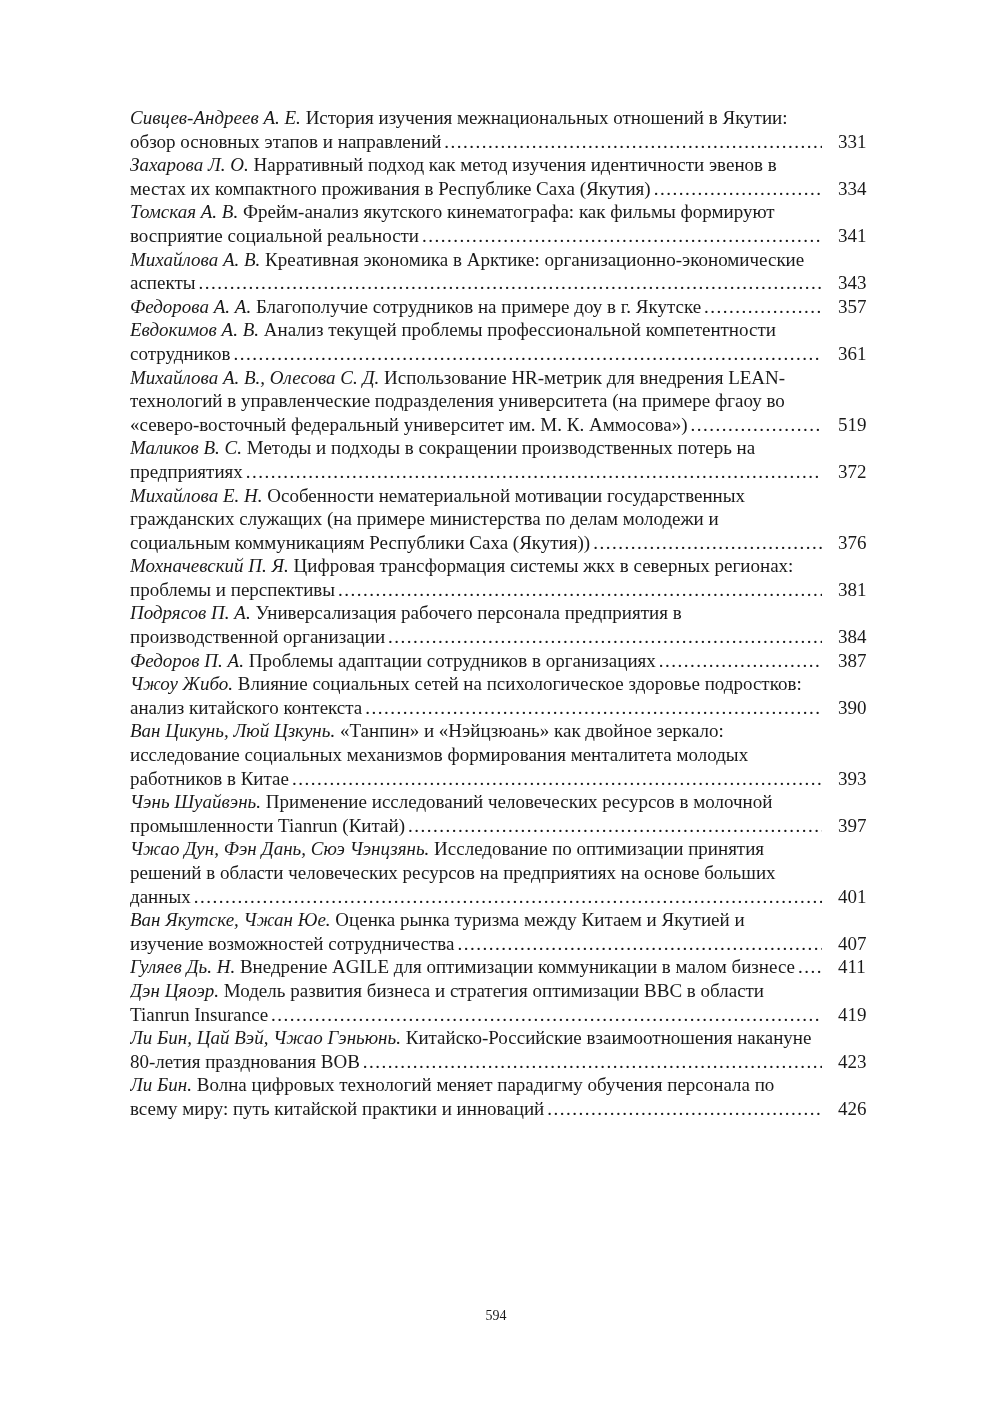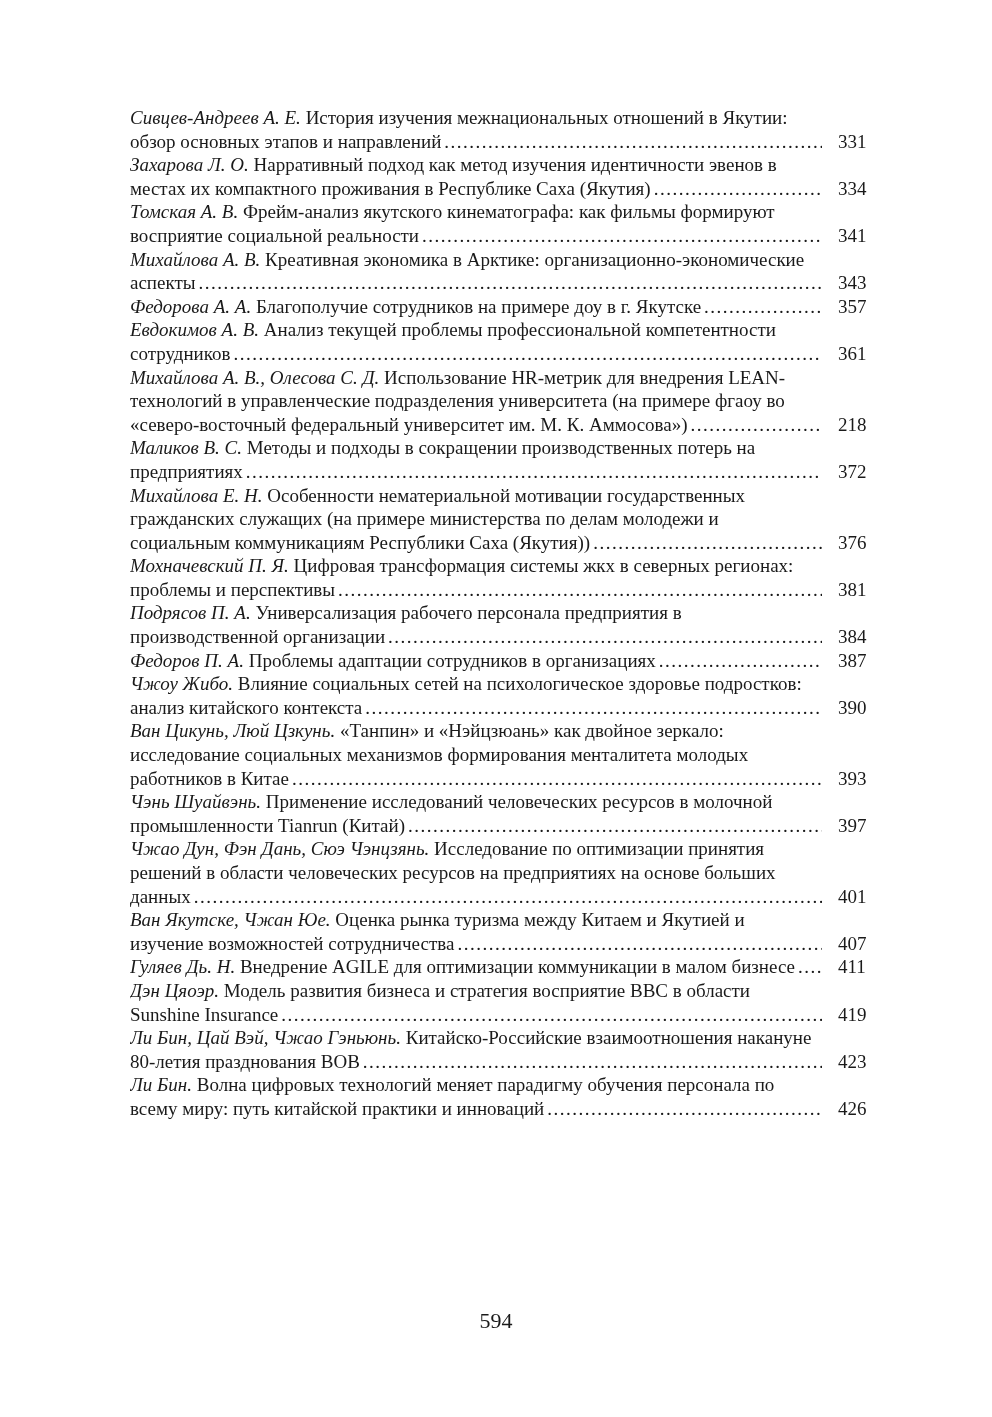--- a/index.html
+++ b/index.html
@@ -45,21 +45,21 @@
   .pagenum {
     text-align: left;
     min-width: 34px;
   }
   .footer {
     position: absolute;
     left: 0;
     right: 0;
     top: 1308px;
     text-align: center;
-    font-size: 22px;
+    font-size: 14px;
   }
 </style>
 </head>
 <body>
 
 <div class="page">
 
   <div class="toc">
 
       <div class="entry">
@@ -88,21 +88,21 @@
         <span class="pagenum">357</span>
       </div>
 
       <div class="entry">
         <span class="entry-text"><i class="author">Евдокимов А. В.</i> <span class="title">Анализ текущей проблемы профессиональной компетентности сотрудников</span><span class="leader"></span></span>
         <span class="pagenum">361</span>
       </div>
 
       <div class="entry">
         <span class="entry-text"><i class="author">Михайлова А. В., Олесова С. Д.</i> <span class="title">Использование HR-метрик для внедрения LEAN-технологий в управленческие подразделения университета (на примере фгаоу во «северо-восточный федеральный университет им. М. К. Аммосова»)</span><span class="leader"></span></span>
-        <span class="pagenum">218</span>
+        <span class="pagenum">519</span>
       </div>
 
       <div class="entry">
         <span class="entry-text"><i class="author">Маликов В. С.</i> <span class="title">Методы и подходы в сокращении производственных потерь на предприятиях</span><span class="leader"></span></span>
         <span class="pagenum">372</span>
       </div>
 
       <div class="entry">
         <span class="entry-text"><i class="author">Михайлова Е. Н.</i> <span class="title">Особенности нематериальной мотивации государственных гражданских служащих (на примере министерства по делам молодежи и социальным коммуникациям Республики Саха (Якутия))</span><span class="leader"></span></span>
         <span class="pagenum">376</span>
@@ -148,21 +148,21 @@
         <span class="pagenum">407</span>
       </div>
 
       <div class="entry">
         <span class="entry-text"><i class="author">Гуляев Дь. Н.</i> <span class="title">Внедрение AGILE для оптимизации коммуникации в малом бизнесе</span><span class="leader"></span></span>
         <span class="pagenum">411</span>
       </div>
 
 
       <div class="entry">
-        <span class="entry-text"><i class="author">Дэн Цяоэр.</i> <span class="title">Модель развития бизнеса и стратегия восприятие BBC в области Sunshine Insurance</span><span class="leader"></span></span>
+        <span class="entry-text"><i class="author">Дэн Цяоэр.</i> <span class="title">Модель развития бизнеса и стратегия оптимизации BBC в области Tianrun Insurance</span><span class="leader"></span></span>
         <span class="pagenum">419</span>
       </div>
 
       <div class="entry">
         <span class="entry-text"><i class="author">Ли Бин, Цай Вэй, Чжао Гэньюнь.</i> <span class="title">Китайско-Российские взаимоотношения накануне 80-летия празднования ВОВ</span><span class="leader"></span></span>
         <span class="pagenum">423</span>
       </div>
 
       <div class="entry">
         <span class="entry-text"><i class="author">Ли Бин.</i> <span class="title">Волна цифровых технологий меняет парадигму обучения персонала по всему миру: путь китайской практики и инноваций</span><span class="leader"></span></span>

